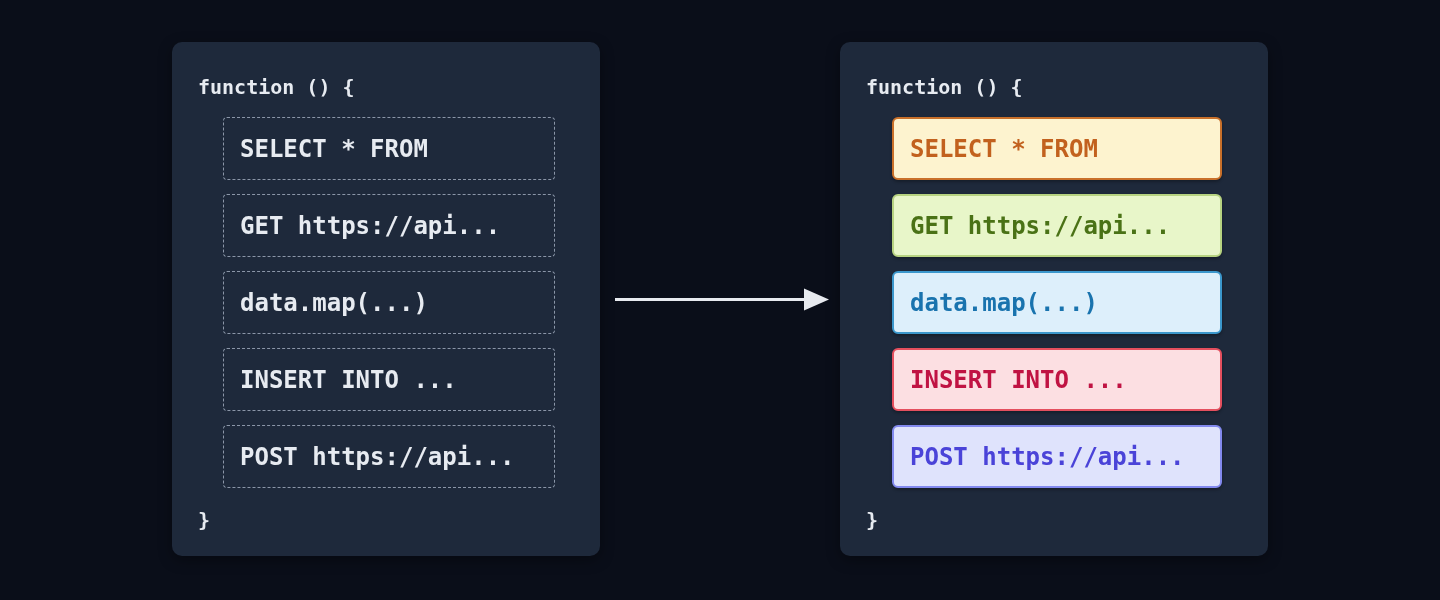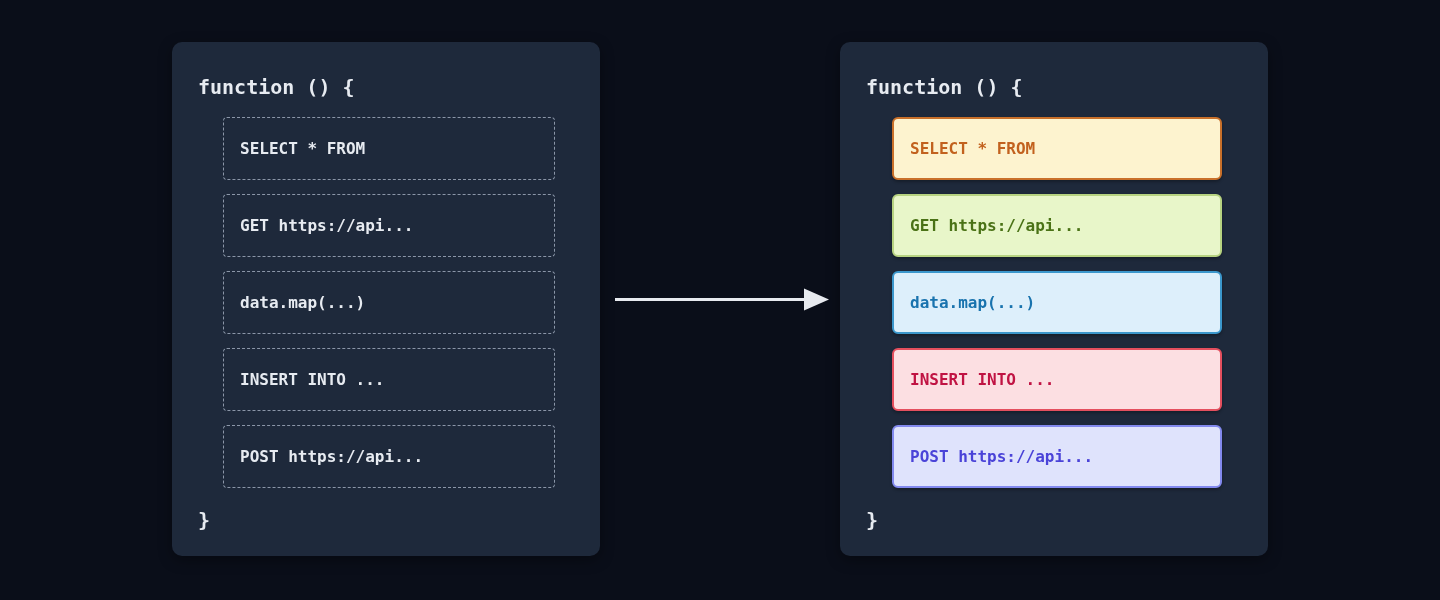--- a/index.html
+++ b/index.html
@@ -38,21 +38,21 @@
     margin-top: 18px;
   }
   .panel-left  .rows { margin-left: 51px; width: 332px; }
   .panel-right .rows { margin-left: 52px; width: 330px; }
 
   .row {
     height: 63px;
     display: flex;
     align-items: center;
     padding-left: 16px;
-    font-size: 16px;
+    font-size: 24px;
     font-weight: bold;
     white-space: pre;
   }
   .row-dashed {
     border: 1.5px dashed var(--dash-border, #8b96a8);
     border-radius: 4px;
     color: var(--code-text, #e8ecf2);
     background: transparent;
   }
   .row-colored {

